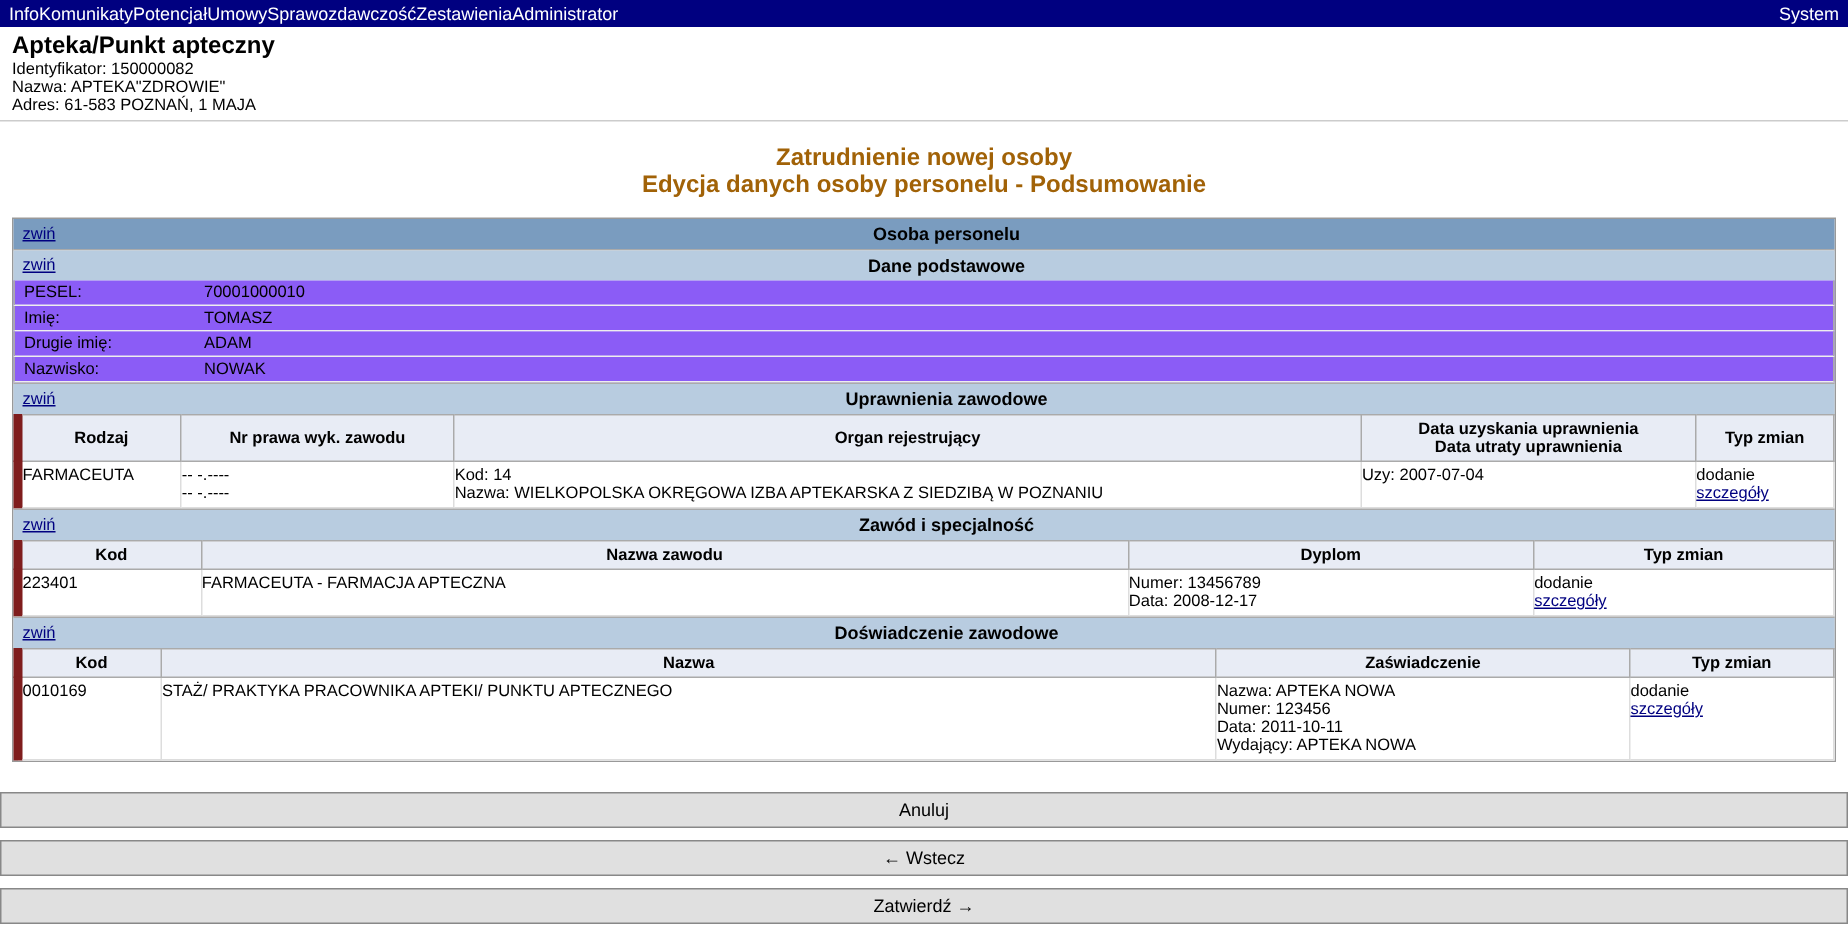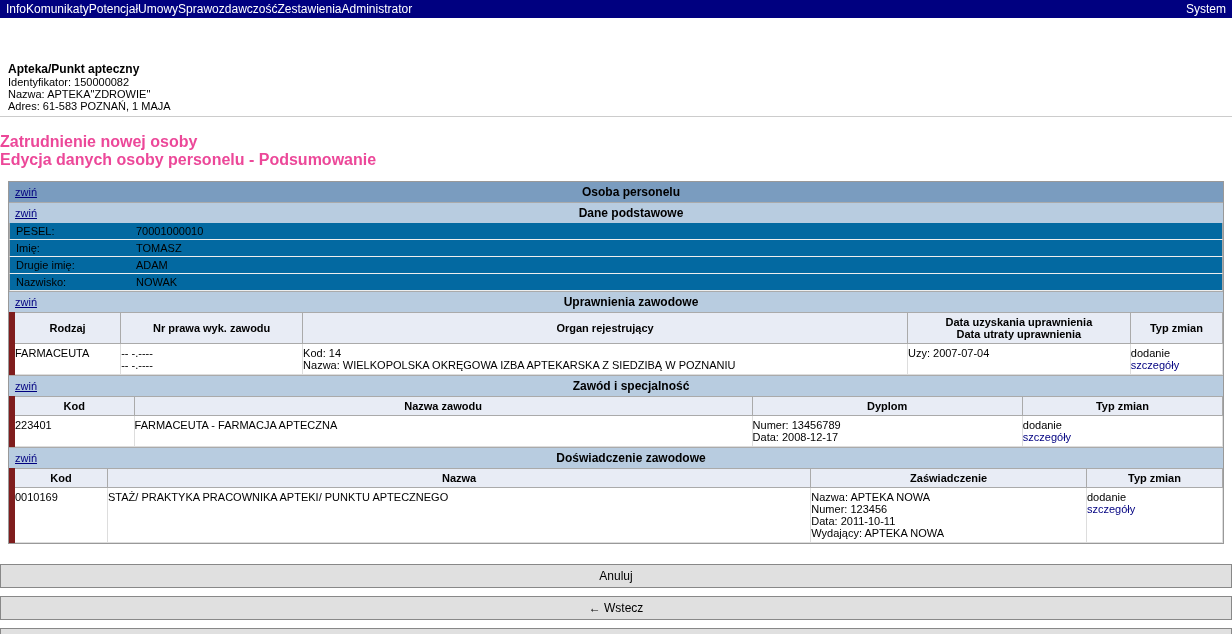--- a/index.html
+++ b/index.html
@@ -18,39 +18,39 @@
     #menu-bar .menu-item { color: #fff; cursor: pointer; text-decoration: none; }
     #menu-bar .system-item { color: #fff; margin-left: 44px; }
 
     
     #header-info {
       padding: 4px 8px;
       font-size: 11px;
       border-bottom: 1px solid #ccc;
       background: #fff;
     }
-    #header-info .pharmacy-name { font-weight: bold; font-size: 12px; margin-top: 40px; }
+    #header-info .pharmacy-name { font-weight: bold; font-size: 16px; }
 
     
     #page-title {
-      text-align: left;
+      text-align: center;
       padding: 16px 0 12px 0;
-      color: #ec4899;
+      color: #a16207;
     }
     #page-title h1 { font-size: 16px; font-weight: bold; }
     #page-title h2 { font-size: 16px; font-weight: bold; }
 
     
     .data-field {
       display: flex;
       padding: 2px 6px;
       border-left: 1px solid #aaa;
       border-right: 1px solid #aaa;
       border-bottom: 1px solid #eee;
-      background: #0369a1;
+      background: #8b5cf6;
     }
     .data-field .field-label {
       width: 120px;
       font-weight: normal;
       color: #000;
       font-size: 11px;
     }
     .data-field .field-value {
       font-size: 11px;
       color: #000;
@@ -76,20 +76,21 @@
       border: 1px solid #ddd;
       padding: 3px 0;
       font-size: 11px;
       vertical-align: top;
     }
     .data-table tr:nth-child(odd) td { background: #fff; }
     .data-table tr:nth-child(even) td { background: #f5f5f5; }
 
     .link-blue {
       color: #000080;
+      text-decoration: underline;
       cursor: pointer;
     }
 
     
     #bottom-buttons {
       display: flex;
       justify-content: center;
       gap: 8px;
       padding: 16px 0 20px 0;
       flex-direction: column;

